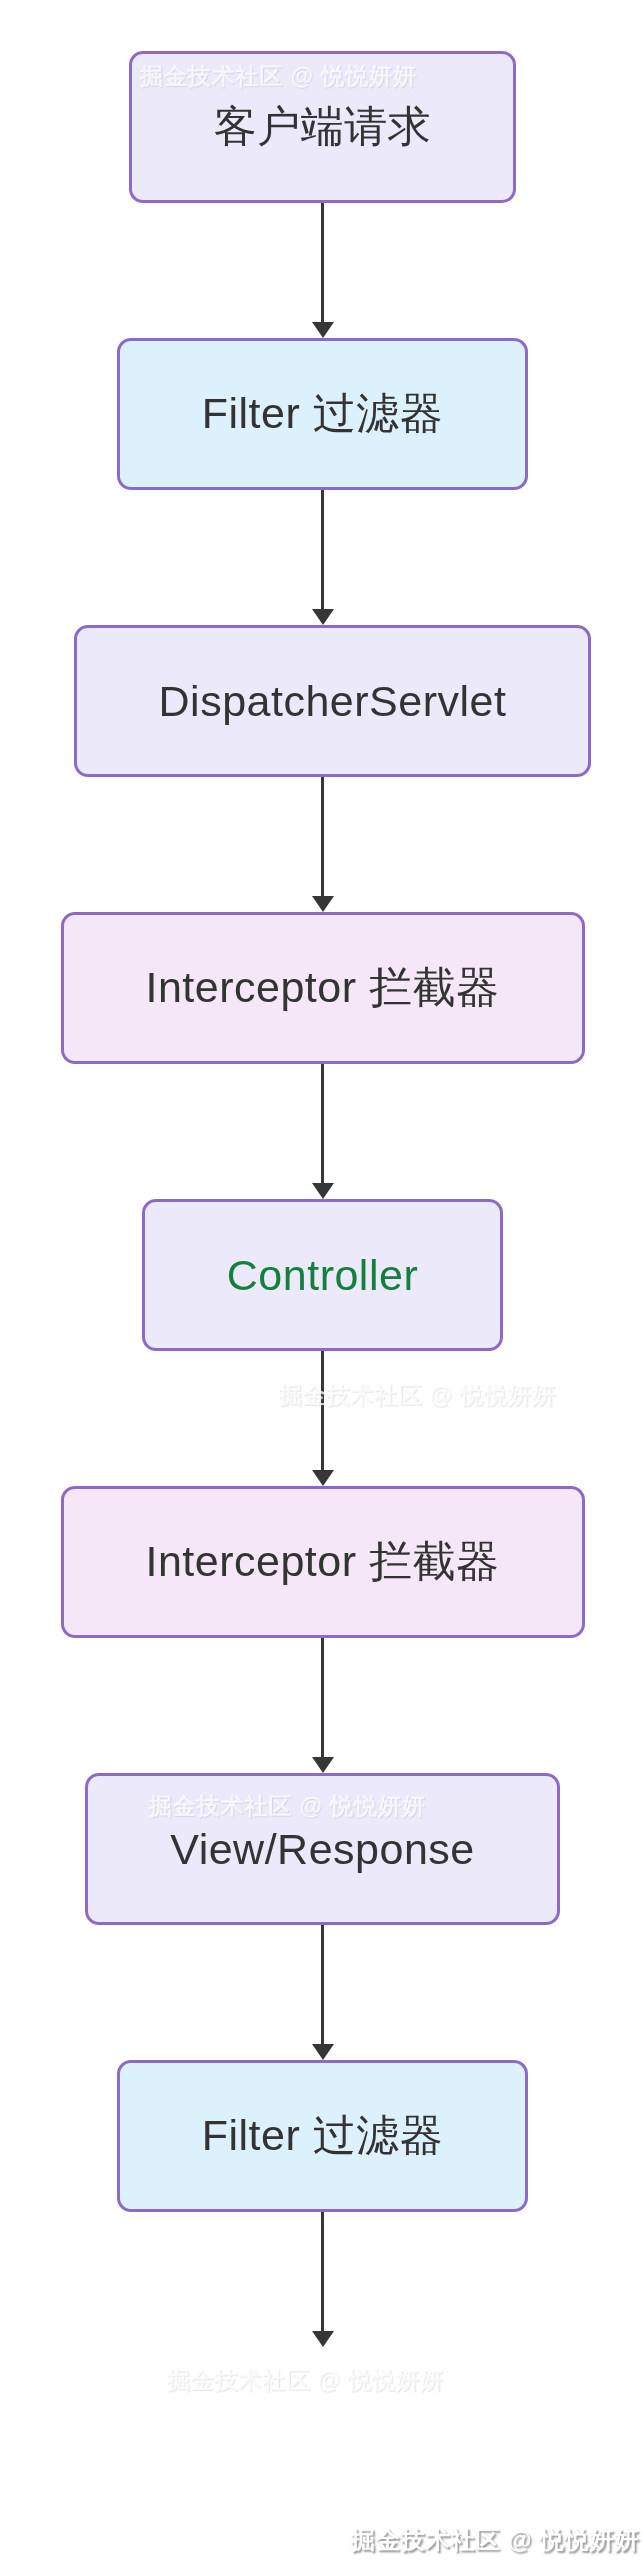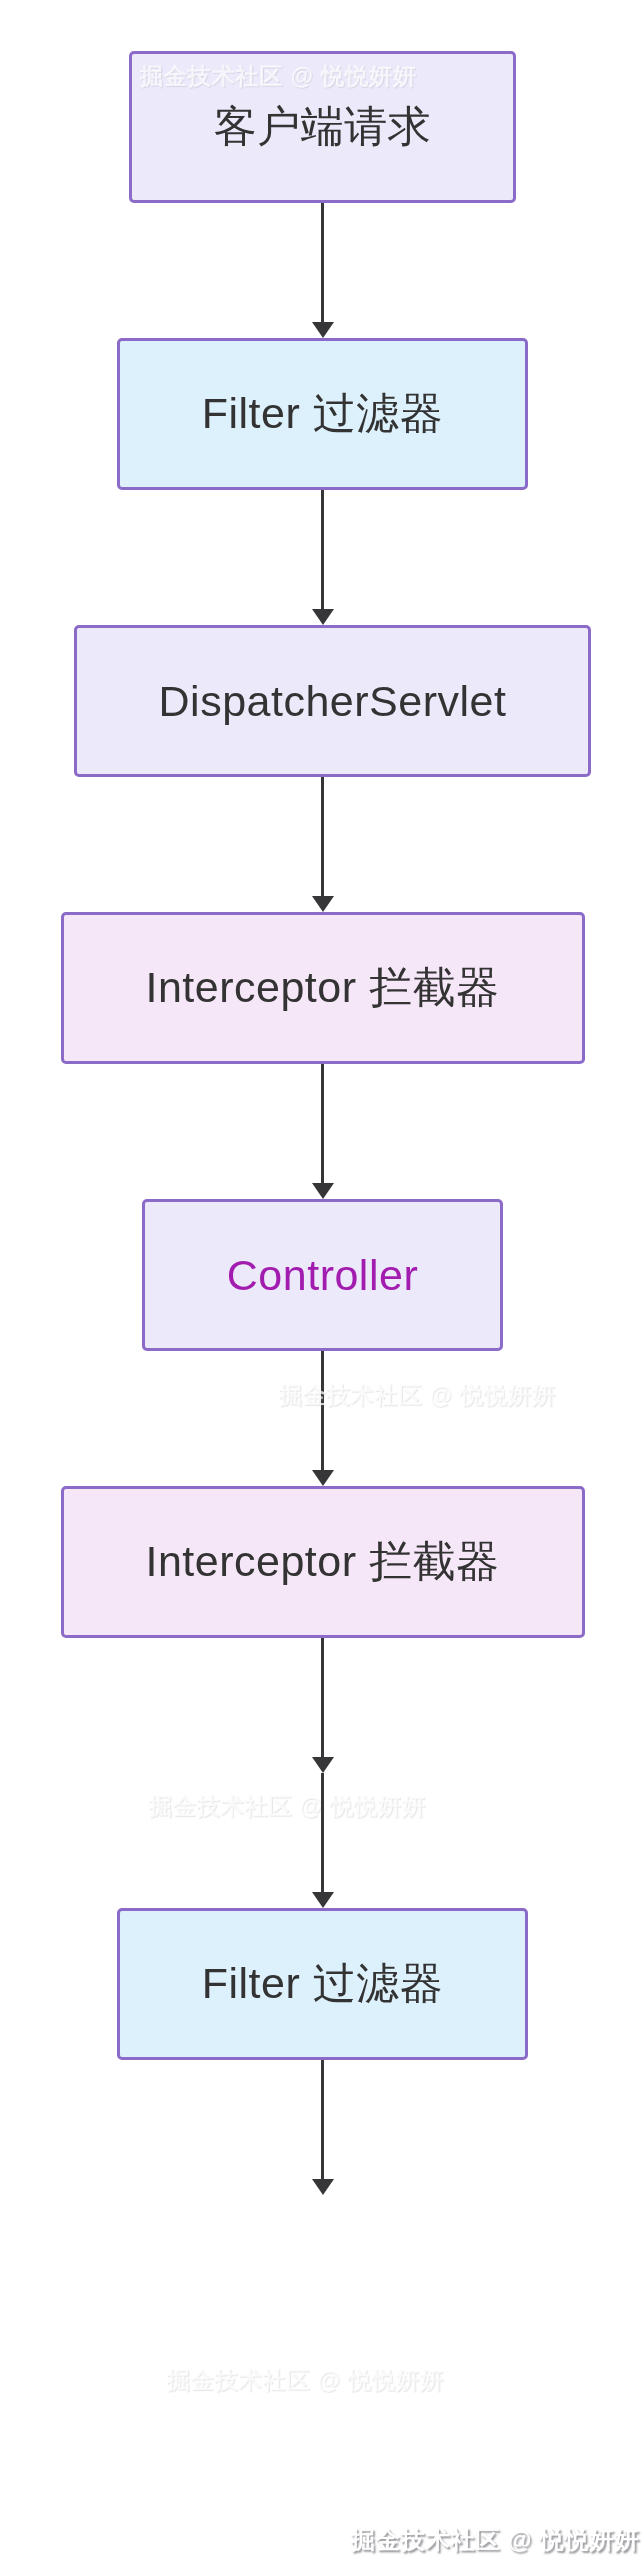--- a/index.html
+++ b/index.html
@@ -27,21 +27,21 @@
   .node {
     box-sizing: border-box;
     min-height: 152px;
     width: fit-content;
     padding: 0 82px;
     display: flex;
     align-items: center;
     justify-content: center;
     border-width: 3.7px;
     border-style: solid;
-    border-radius: 5px;
+    border-radius: 14px;
     font-size: 43px;
     letter-spacing: 0.5px;
     white-space: nowrap;
     position: relative;
     z-index: 2;
   }
   .arrow {
     height: 135px;
     display: flex;
     flex-direction: column;
@@ -103,30 +103,31 @@
       <div class="node" style="background: rgb(236, 233, 251); border-color: rgb(139, 107, 199); color: rgb(51, 51, 51); margin-left: 20px;">DispatcherServlet</div>
       <div class="arrow">
         <div class="arrow-line" style="background: rgb(54, 54, 56);"></div>
         <div class="arrow-head" style="border-top-color: rgb(54, 54, 56);"></div>
       </div>
       <div class="node" style="background: rgb(246, 231, 248); border-color: rgb(139, 107, 199); color: rgb(51, 51, 51);">Interceptor 拦截器</div>
       <div class="arrow">
         <div class="arrow-line" style="background: rgb(54, 54, 56);"></div>
         <div class="arrow-head" style="border-top-color: rgb(54, 54, 56);"></div>
       </div>
-      <div class="node" style="background: rgb(236, 233, 251); border-color: rgb(139, 107, 199); color: #a21caf;">Controller</div>
+      <div class="node" style="background: rgb(236, 233, 251); border-color: rgb(139, 107, 199); color: #15803d;">Controller</div>
       <div class="arrow">
         <div class="arrow-line" style="background: rgb(54, 54, 56);"></div>
         <div class="arrow-head" style="border-top-color: rgb(54, 54, 56);"></div>
       </div>
       <div class="node" style="background: rgb(246, 231, 248); border-color: rgb(139, 107, 199); color: rgb(51, 51, 51);">Interceptor 拦截器</div>
       <div class="arrow">
         <div class="arrow-line" style="background: rgb(54, 54, 56);"></div>
         <div class="arrow-head" style="border-top-color: rgb(54, 54, 56);"></div>
       </div>
+      <div class="node" style="background: rgb(236, 233, 251); border-color: rgb(139, 107, 199); color: rgb(51, 51, 51);">View/Response</div>
       <div class="arrow">
         <div class="arrow-line" style="background: rgb(54, 54, 56);"></div>
         <div class="arrow-head" style="border-top-color: rgb(54, 54, 56);"></div>
       </div>
       <div class="node" style="background: rgb(221, 241, 252); border-color: rgb(139, 107, 199); color: rgb(51, 51, 51);">Filter 过滤器</div>
       <div class="arrow">
         <div class="arrow-line" style="background: rgb(54, 54, 56);"></div>
         <div class="arrow-head" style="border-top-color: rgb(54, 54, 56);"></div>
       </div>
     </div>

